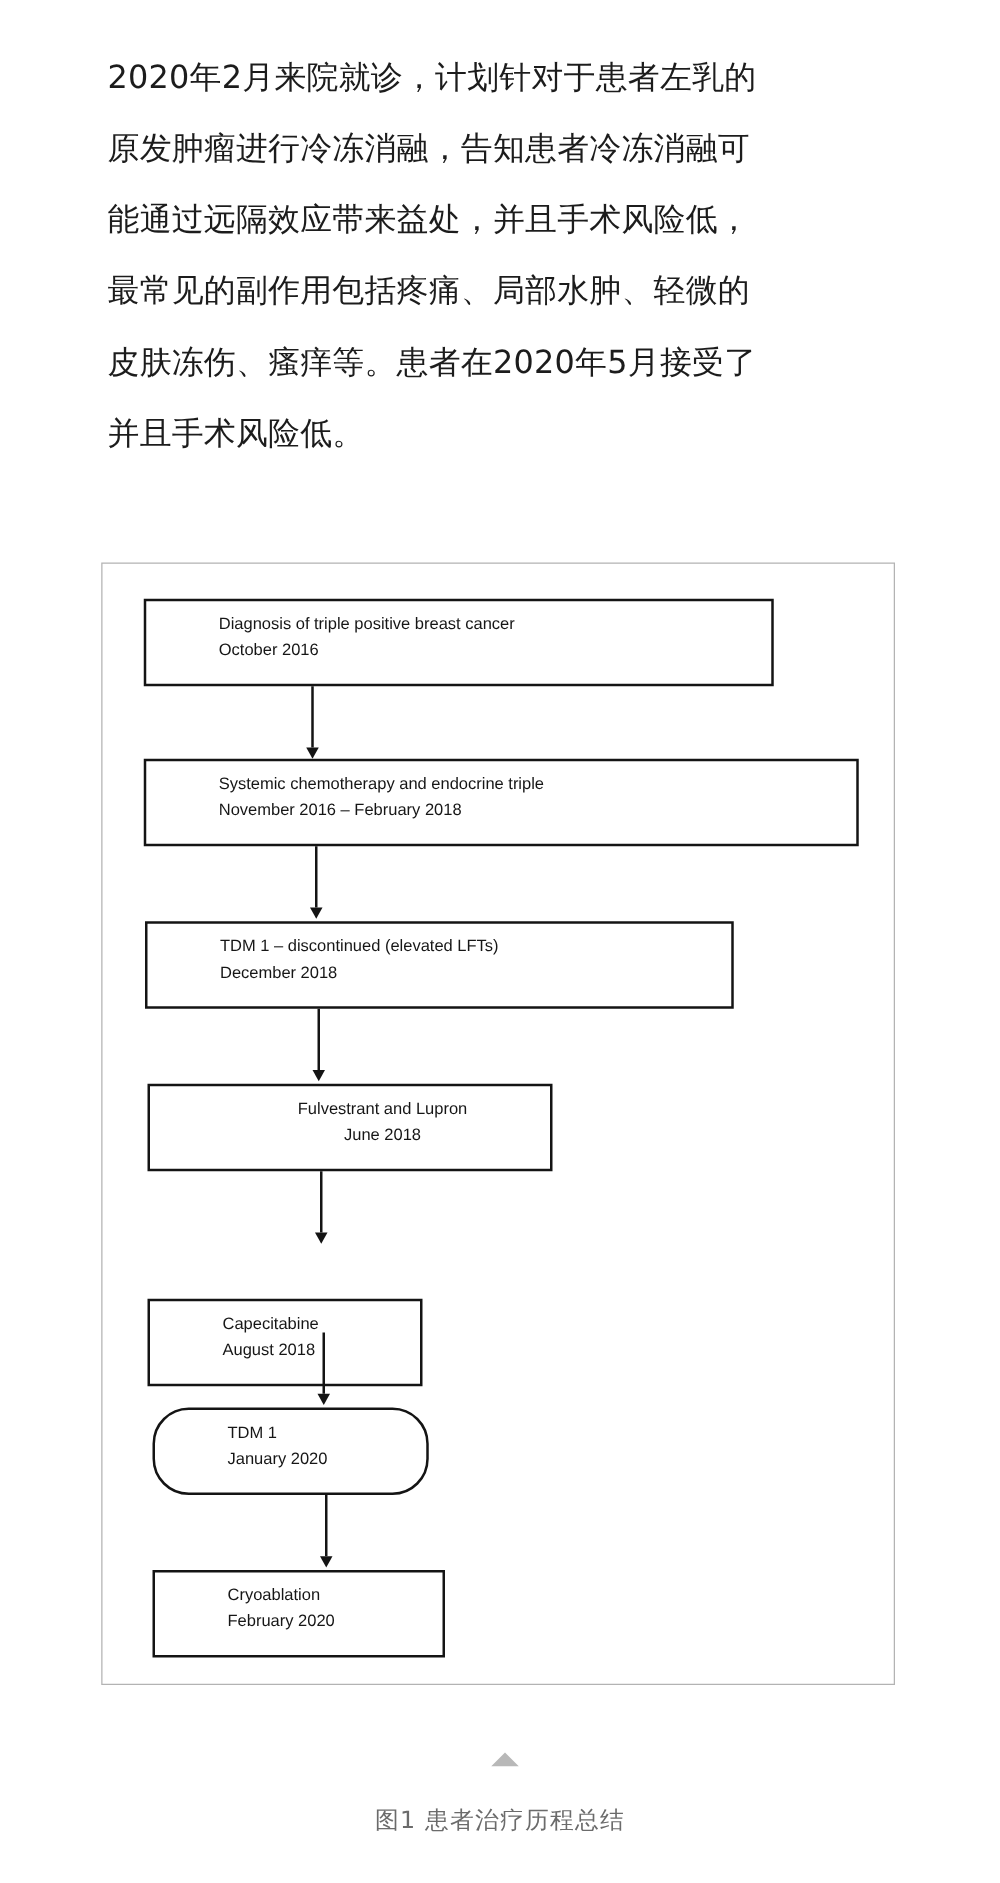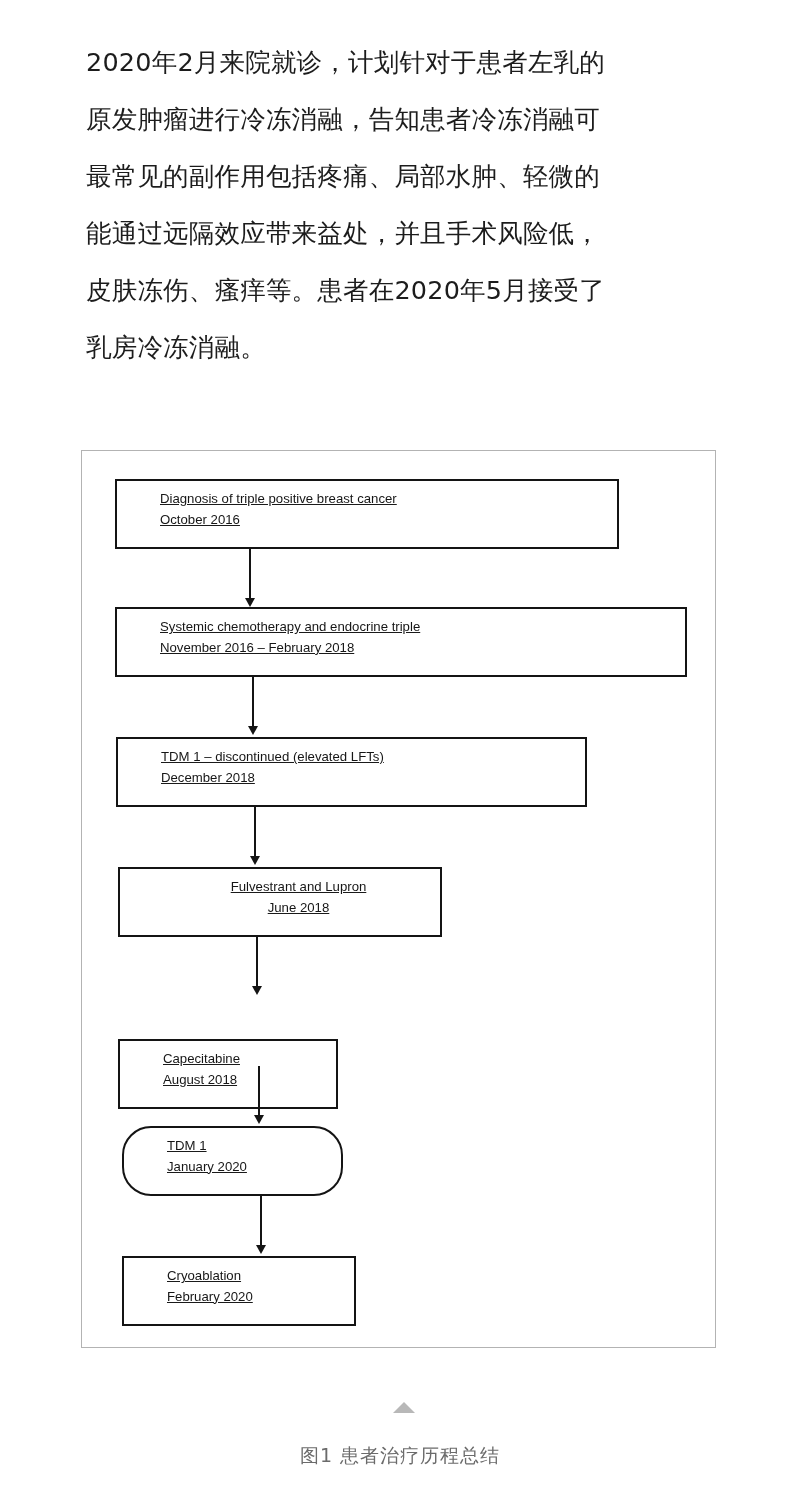--- a/index.html
+++ b/index.html
@@ -54,24 +54,23 @@
 
   
   .flow-box {
     position: absolute;
     border: 2px solid #141414;
     background: #ffffff;
     box-sizing: border-box;
   }
   .flow-box .box-text {
     position: absolute;
-    left: 43px;
+    left: 58px;
     top: 8px;
     right: 6px;
-    text-decoration: underline;
   }
   .box-line {
     font-size: 13.2px;
     line-height: 20.5px;
     color: #161616;
     white-space: nowrap;
     font-family: "Liberation Sans", "DejaVu Sans", sans-serif;
   }
 
   
@@ -118,24 +117,24 @@
     letter-spacing: 1px;
     font-family: "DejaVu Sans", "Liberation Sans", sans-serif;
   }
 </style>
 </head>
 <body>
 
 <div class="article-body">
   <div class="para-line">2020年2月来院就诊，计划针对于患者左乳的</div>
   <div class="para-line">原发肿瘤进行冷冻消融，告知患者冷冻消融可</div>
+  <div class="para-line">能通过远隔效应带来益处，并且手术风险低，</div>
   <div class="para-line">最常见的副作用包括疼痛、局部水肿、轻微的</div>
-  <div class="para-line">能通过远隔效应带来益处，并且手术风险低，</div>
   <div class="para-line">皮肤冻伤、瘙痒等。患者在2020年5月接受了</div>
-  <div class="para-line">乳房冷冻消融。</div>
+  <div class="para-line">并且手术风险低。</div>
 </div>
 
 <div class="figure-frame">
   <div class="flow">
 
     <div class="flow-box" style="left:33px; top:28px; width:504px; height:70px;">
       <div class="box-text">
         <div class="box-line">Diagnosis of triple positive breast cancer</div>
         <div class="box-line">October 2016</div>
       </div>

